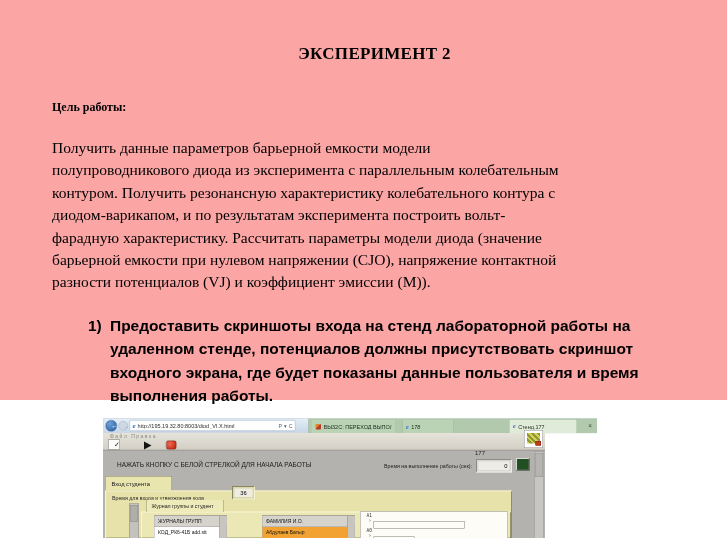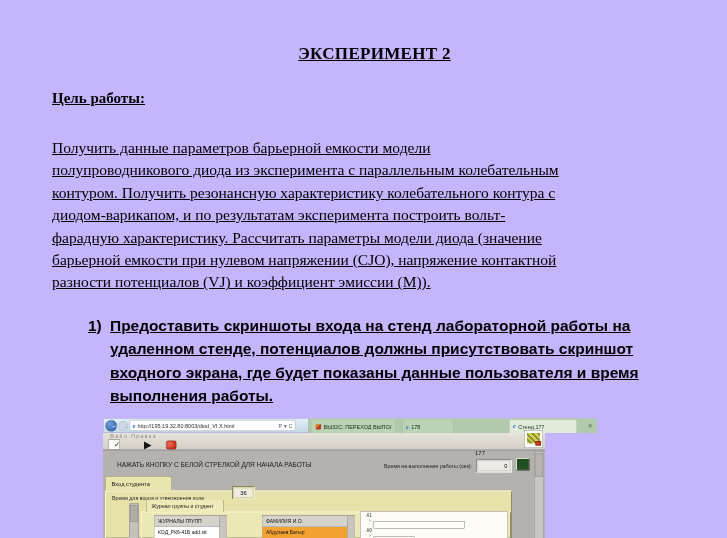--- a/index.html
+++ b/index.html
@@ -1,21 +1,21 @@
 <!DOCTYPE html>
 <html><head>
 <meta charset="utf-8">
 <style>
   html,body{margin:0;padding:0;background:#fff;width:727px;height:538px;overflow:hidden;}
-  .page{position:relative;width:727px;height:538px;background:#c4b5fd;color:#000;
-        font-family:"Liberation Serif","DejaVu Serif",serif;text-decoration:underline;}
+  .page{position:relative;width:727px;height:400px;background:#fca5a5;color:#000;
+        font-family:"Liberation Serif","DejaVu Serif",serif;}
   .content{margin:0 30px 0 52px;}
   .title{padding-top:44px;font-size:17px;font-weight:bold;text-align:center;letter-spacing:.3px;}
-  .goal-heading{margin-top:26px;font-size:15px;font-weight:bold;}
-  .goal-text{margin-top:30px;font-size:15.5px;line-height:22.4px;white-space:pre-line;width:660px;}
+  .goal-heading{margin-top:36px;font-size:12px;font-weight:bold;}
+  .goal-text{margin-top:22px;font-size:15.5px;line-height:22.4px;white-space:pre-line;width:660px;}
   .task{display:flex;margin-top:20px;margin-left:36px;
         font-family:"Liberation Sans","DejaVu Sans",sans-serif;font-weight:bold;
         font-size:15.5px;line-height:23.5px;}
   .task .num{width:22px;flex:0 0 auto;}
   .task .txt{white-space:pre-line;}
 
   
   .shot{position:absolute;left:103px;top:418px;width:494px;height:120px;overflow:hidden;}
   .shot-inner{position:relative;width:988px;height:240px;transform:scale(.5);transform-origin:0 0;
         font-family:"Liberation Sans","DejaVu Sans",sans-serif;filter:blur(.25px) saturate(1.02);}

